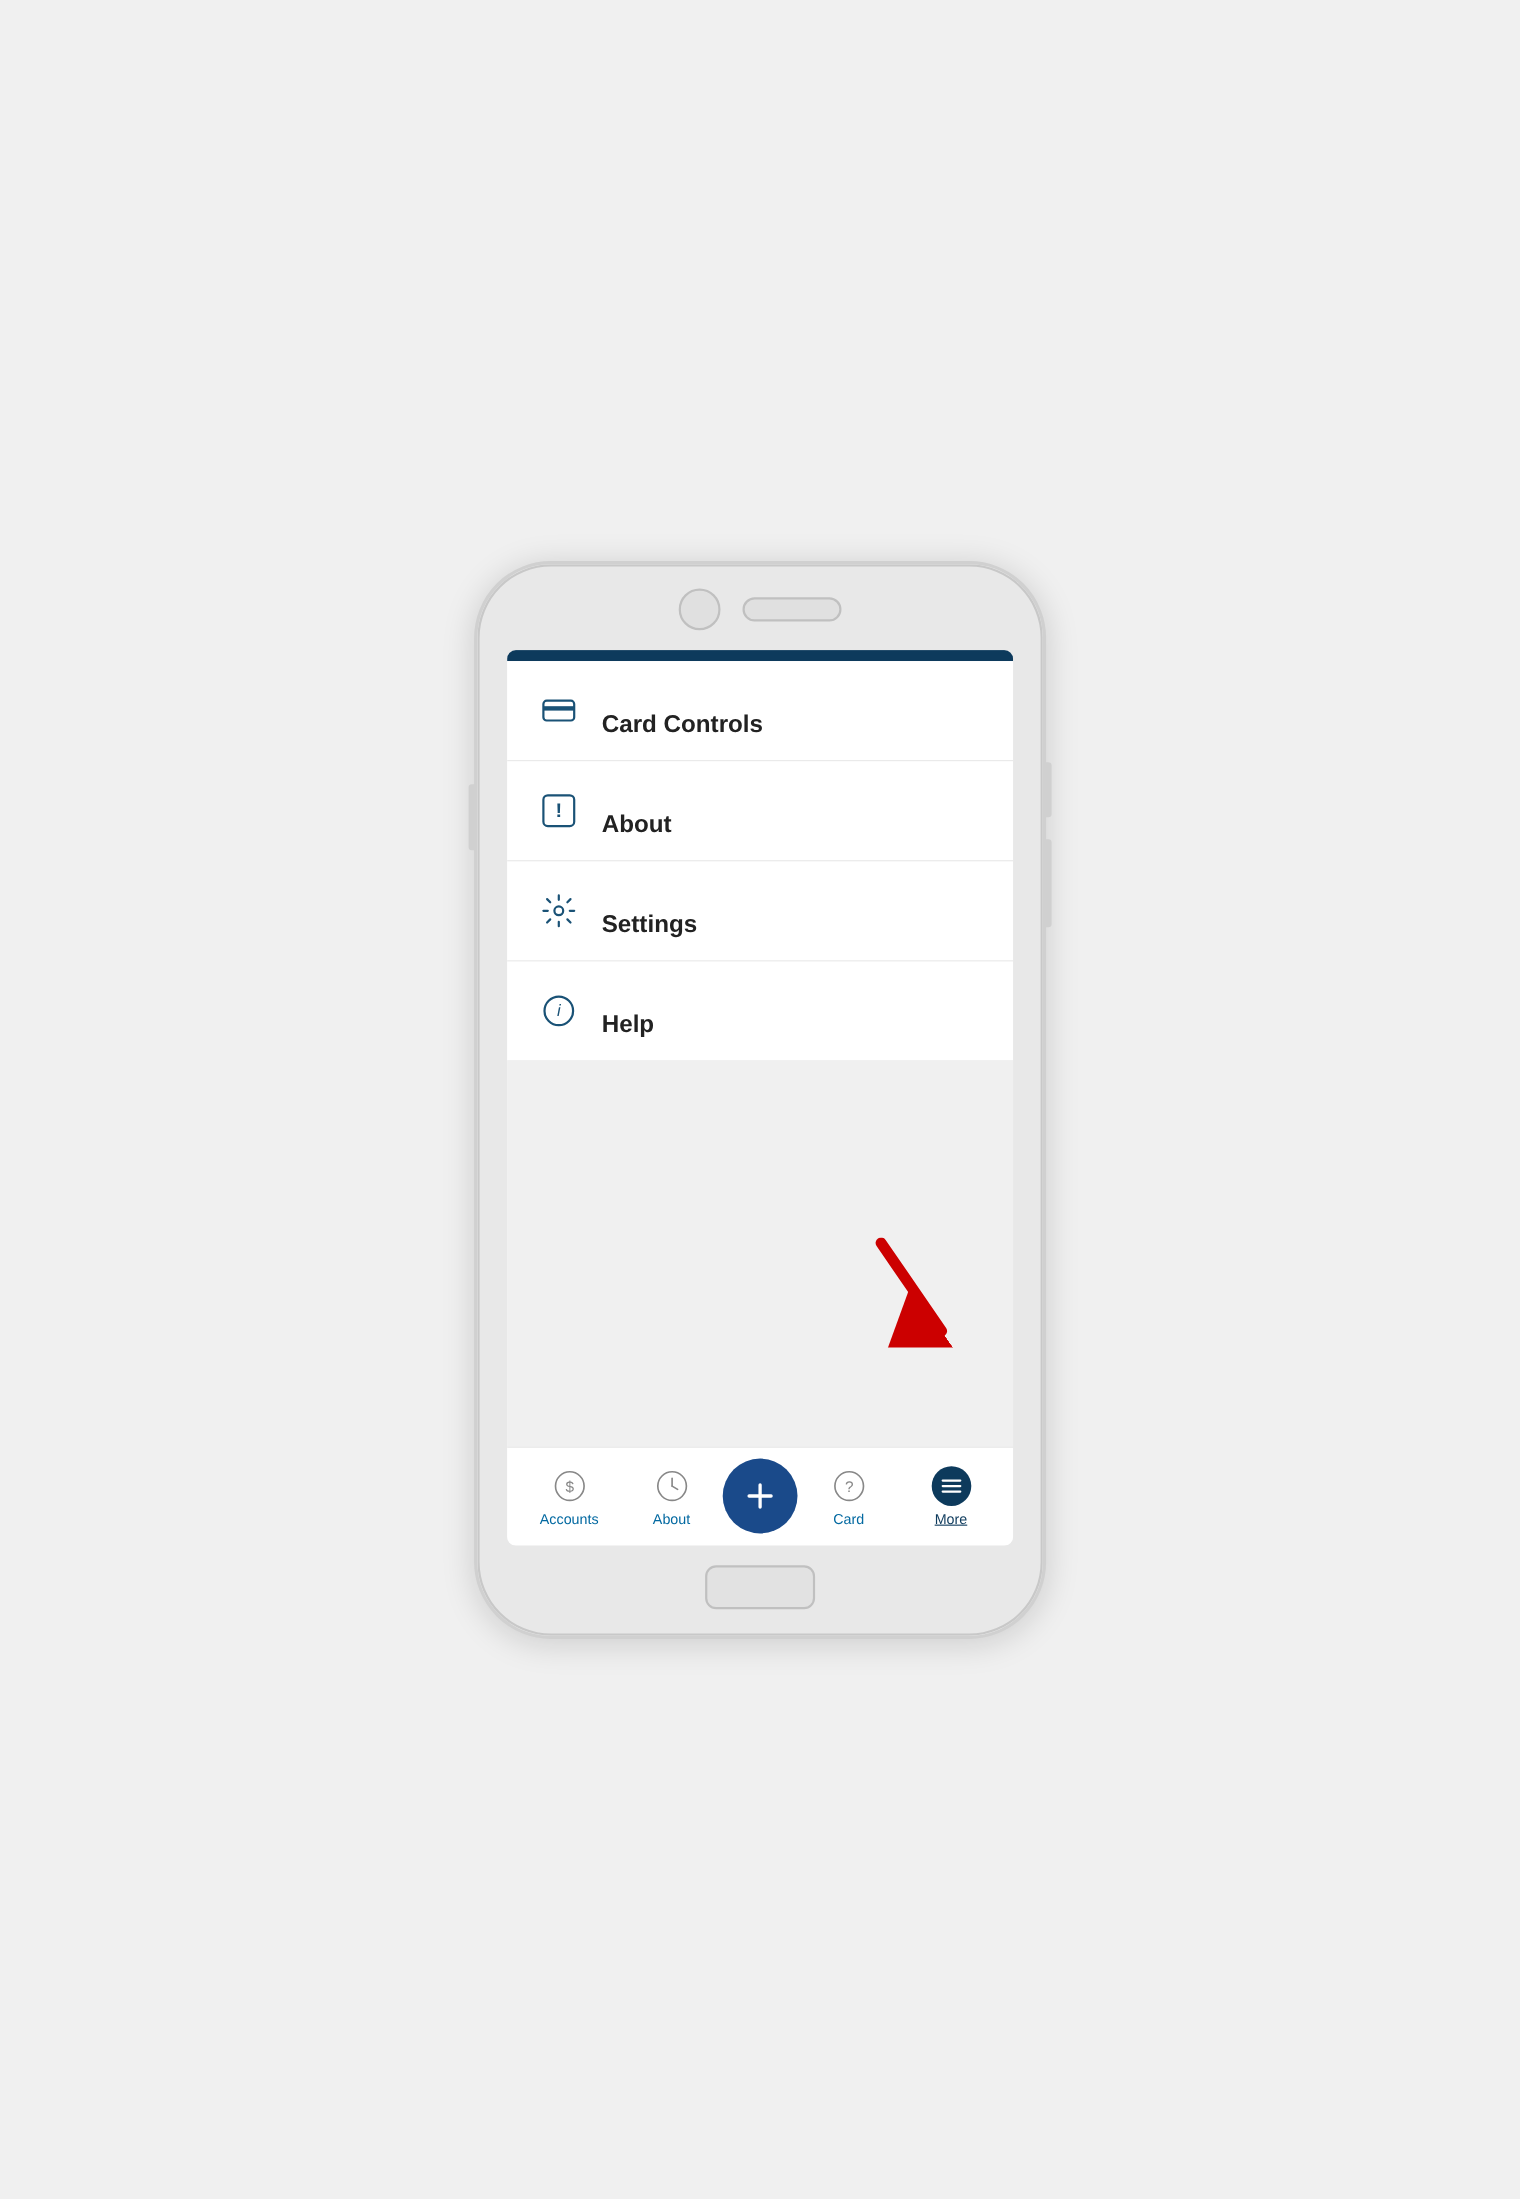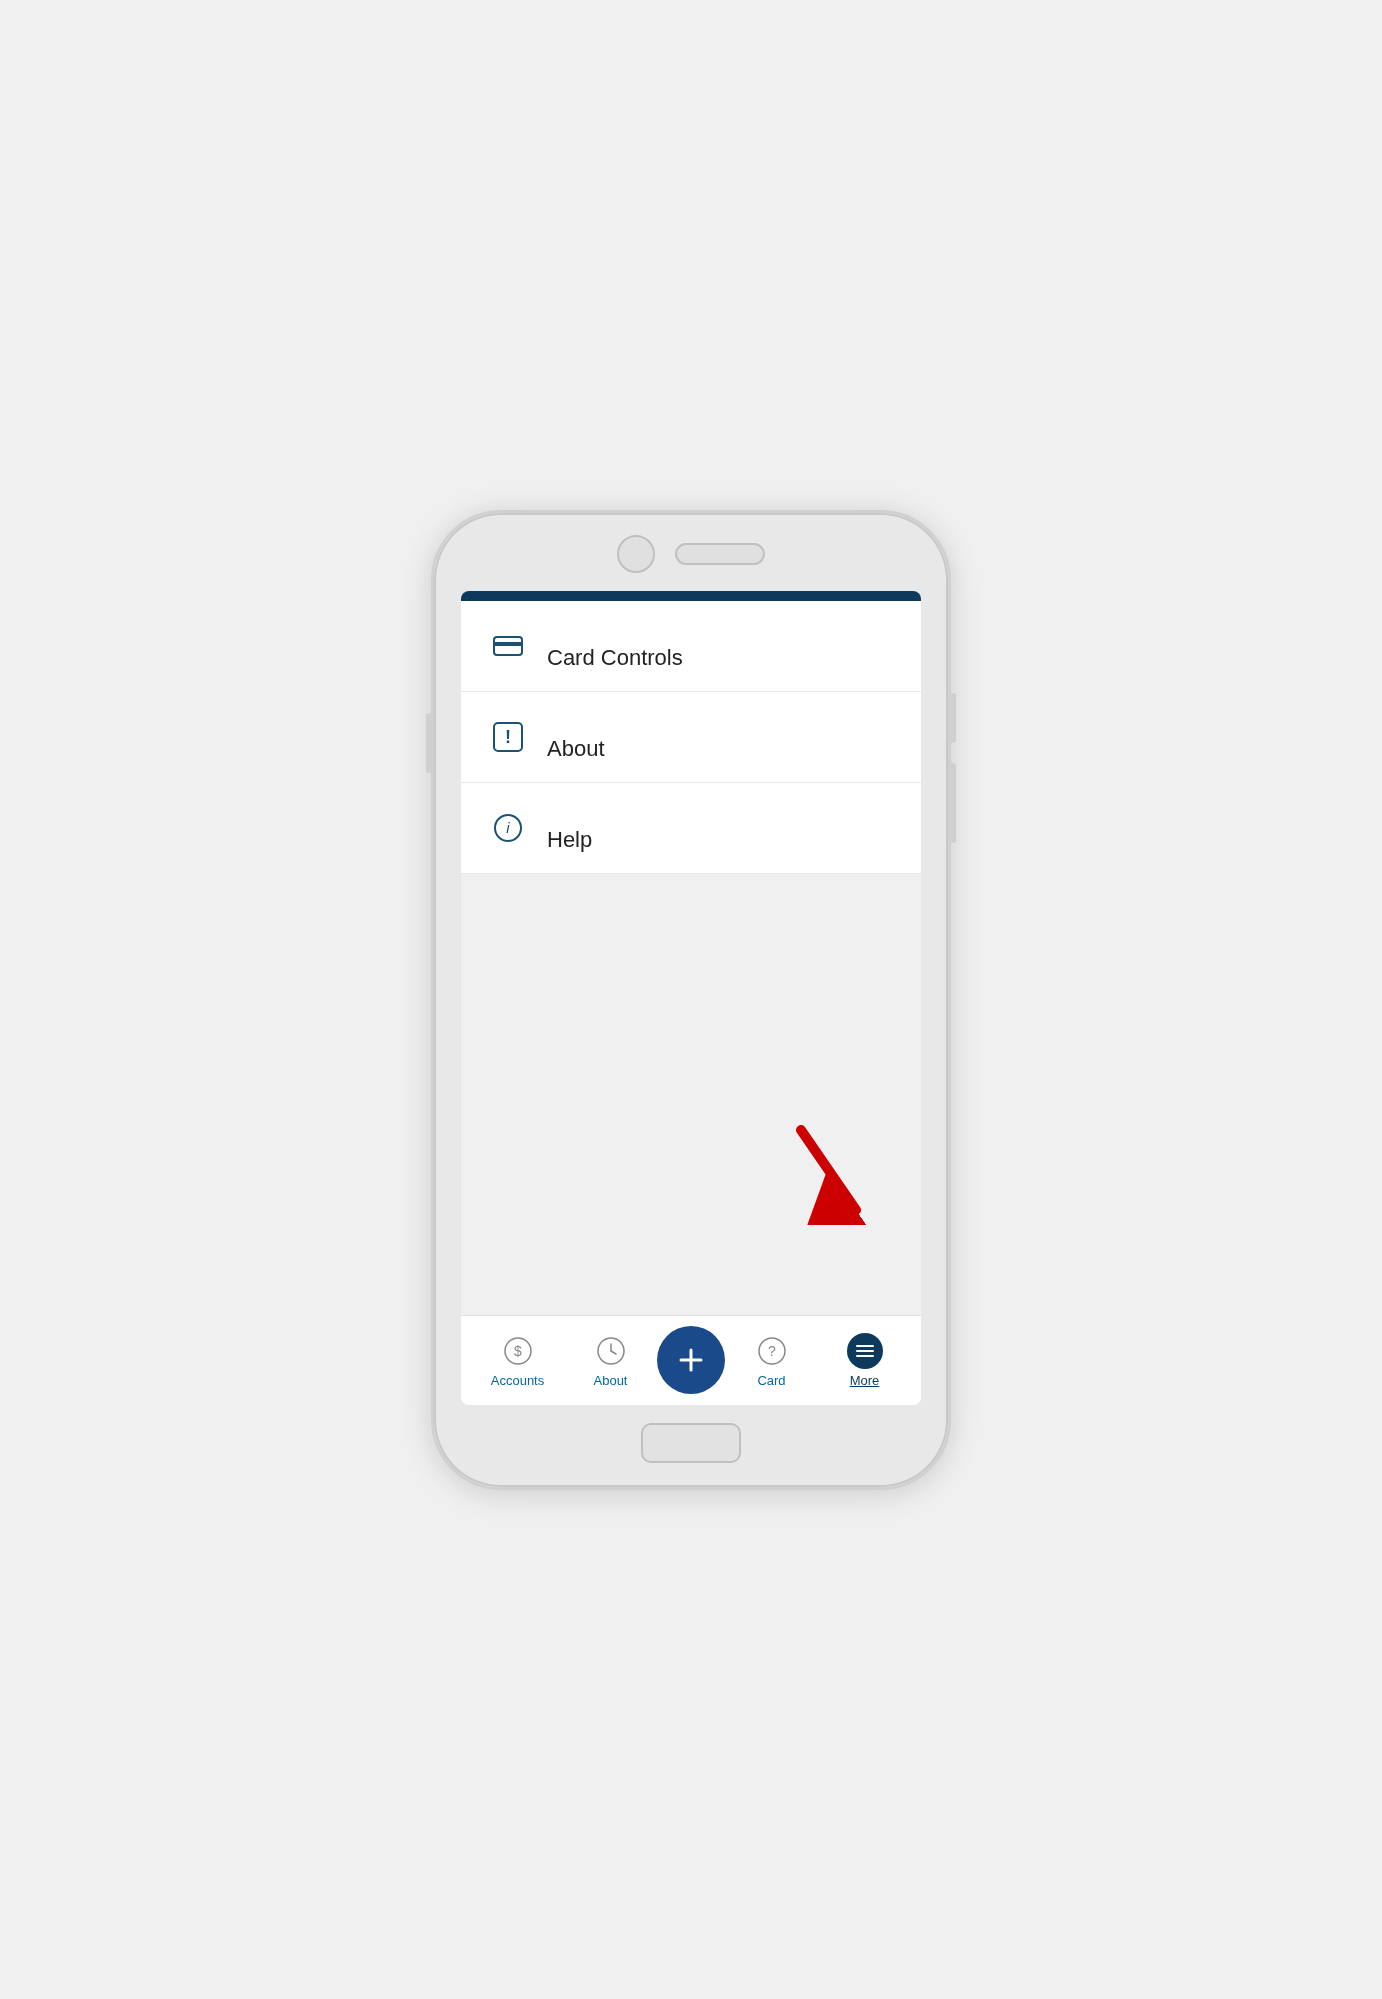--- a/index.html
+++ b/index.html
@@ -129,21 +129,21 @@
     }
 
     .menu-icon svg {
       width: 32px;
       height: 32px;
     }
 
     .menu-label {
       font-size: 22px;
       color: #222;
-      font-weight: 400;
+      font-weight: 700;
       margin-top: 24px;
     }
 
     
     .screen-content {
       flex: 1;
       background: #f0f0f0;
       position: relative;
     }
 
@@ -278,20 +278,30 @@
       <div class="menu-item">
         <div class="menu-icon">
           <svg viewBox="0 0 32 32" fill="none" xmlns="http://www.w3.org/2000/svg">
             <rect x="2" y="2" width="28" height="28" rx="4" ry="4" stroke="#1a5276" stroke-width="2" fill="none"></rect>
             <text x="16" y="22" text-anchor="middle" font-size="18" fill="#1a5276" font-weight="bold">!</text>
           </svg>
         </div>
         <span class="menu-label">About</span>
       </div>
 
+      <div class="menu-item menu-item-wrapper" style="position:relative;">
+        <div class="menu-icon">
+          <svg viewBox="0 0 32 32" fill="none" xmlns="http://www.w3.org/2000/svg">
+            <circle cx="16" cy="16" r="4" stroke="#1a5276" stroke-width="2" fill="none"></circle>
+            <path d="M16 2v4M16 26v4M2 16h4M26 16h4M5.37 5.37l2.83 2.83M23.8 23.8l2.83 2.83M5.37 26.63l2.83-2.83M23.8 8.2l2.83-2.83" stroke="#1a5276" stroke-width="2" stroke-linecap="round"></path>
+          </svg>
+        </div>
+        <span class="menu-label">Settings</span>
+
+      </div>
 
       <div class="menu-item">
         <div class="menu-icon">
           <svg viewBox="0 0 32 32" fill="none" xmlns="http://www.w3.org/2000/svg">
             <circle cx="16" cy="16" r="13" stroke="#1a5276" stroke-width="2" fill="none"></circle>
             <text x="16" y="21" text-anchor="middle" font-size="15" fill="#1a5276" font-style="italic">i</text>
           </svg>
         </div>
         <span class="menu-label">Help</span>
       </div>

